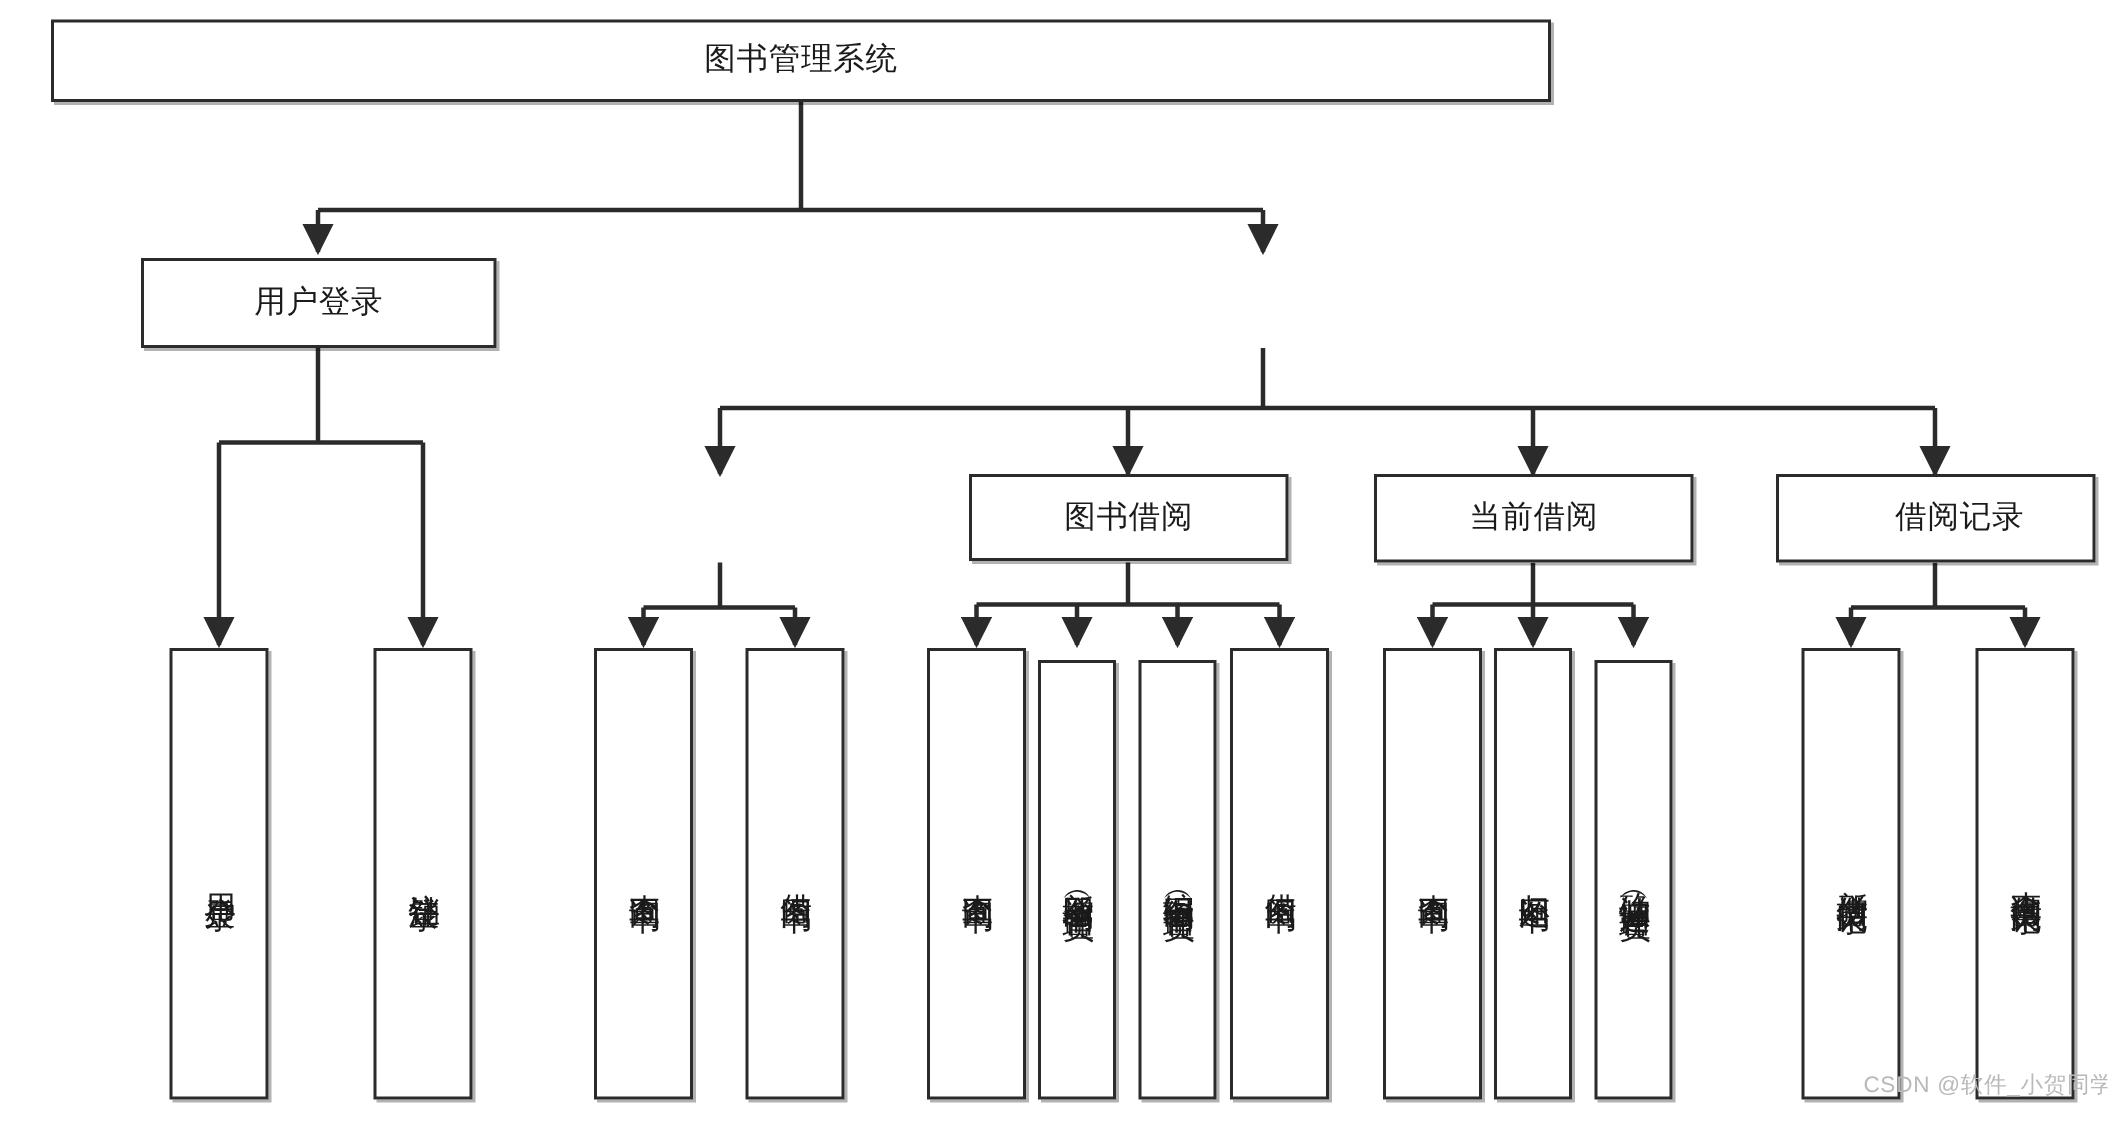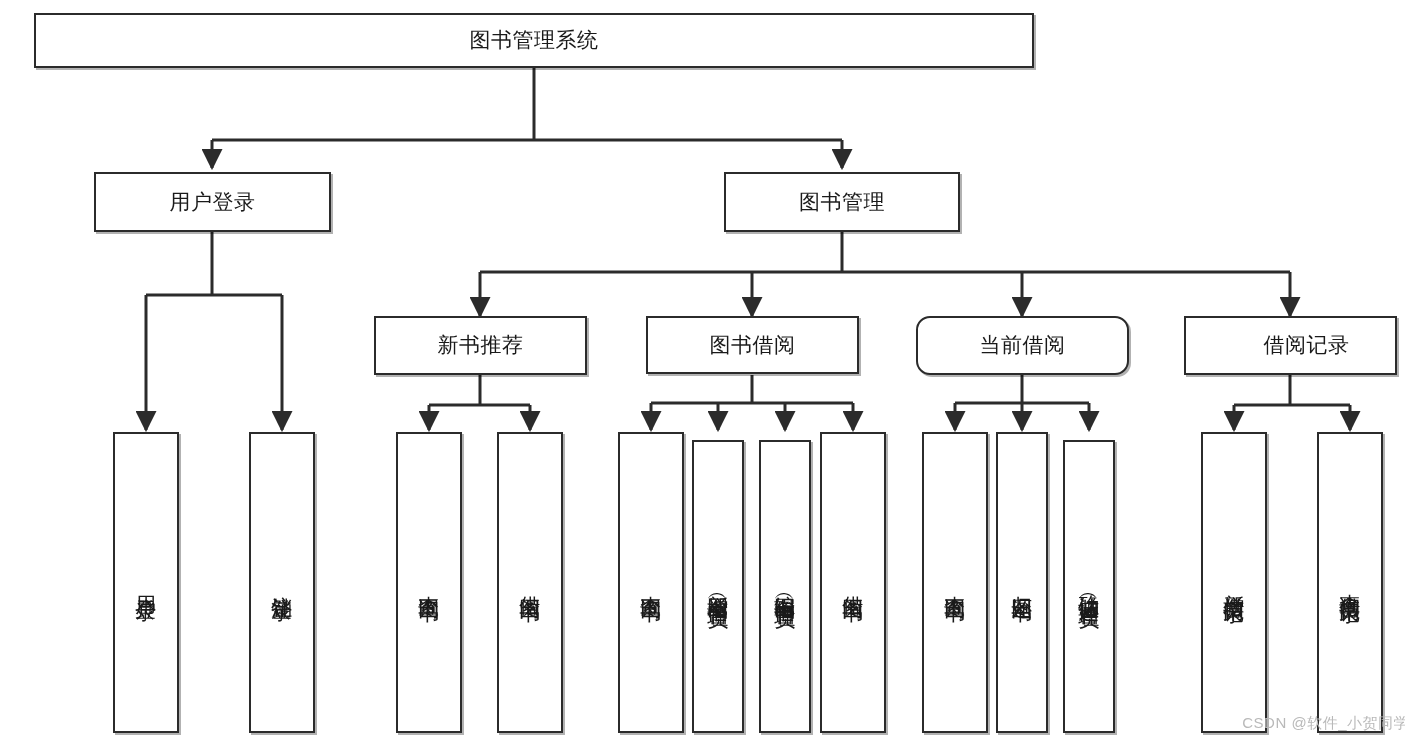--- a/index.html
+++ b/index.html
@@ -130,33 +130,27 @@
   </svg>
 
   <div class="node horiz" style="left:22px; top:13px; width:1000px; height:55px;">
     <span class="label">图书管理系统</span>
   </div>
 
   <div class="node horiz" style="left:82px; top:172px; width:237px; height:60px;">
     <span class="label">用户登录</span>
   </div>
 
-  <div class="node horiz" style="left:712px; top:172px; width:236px; height:60px;">
-    <span class="label">图书管理</span>
-  </div>
-
-  <div class="node horiz" style="left:362px; top:316px; width:213px; height:59px;">
-    <span class="label">新书推荐</span>
-  </div>
+
 
   <div class="node horiz" style="left:634px; top:316px; width:213px; height:58px;">
     <span class="label">图书借阅</span>
   </div>
 
-  <div class="node horiz" style="left:904px; top:316px; width:213px; height:59px;border-radius:14px;">
+  <div class="node horiz" style="left:904px; top:316px; width:213px; height:59px;">
     <span class="label">当前借阅</span>
   </div>
 
   <div class="node horiz" style="left:1172px; top:316px; width:213px; height:59px;padding-left:32px;">
     <span class="label">借阅记录</span>
   </div>
 
   <div class="node vert" style="left:101px; top:432px; width:66px; height:301px;">
     <span class="label">用户登录</span>
   </div>

